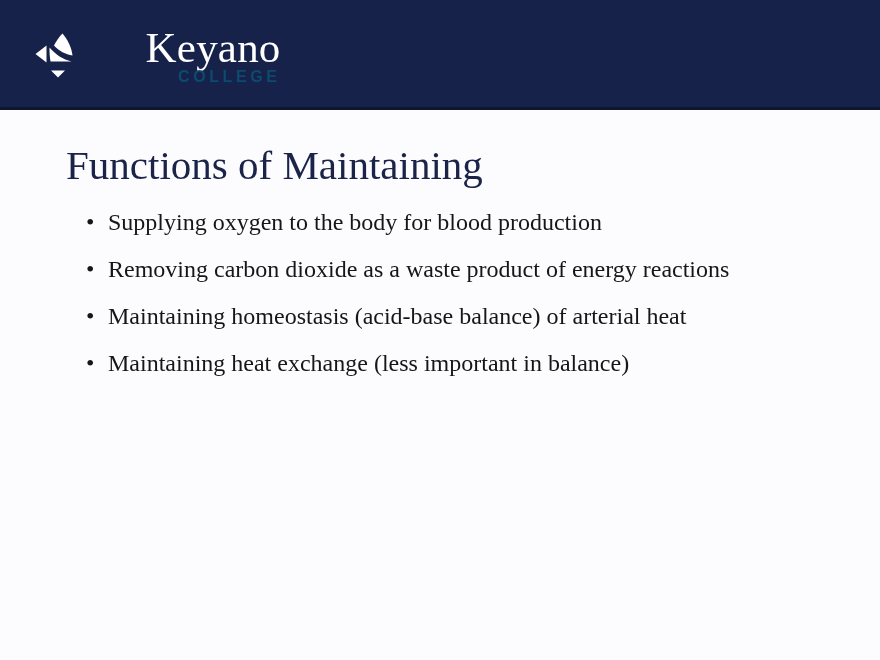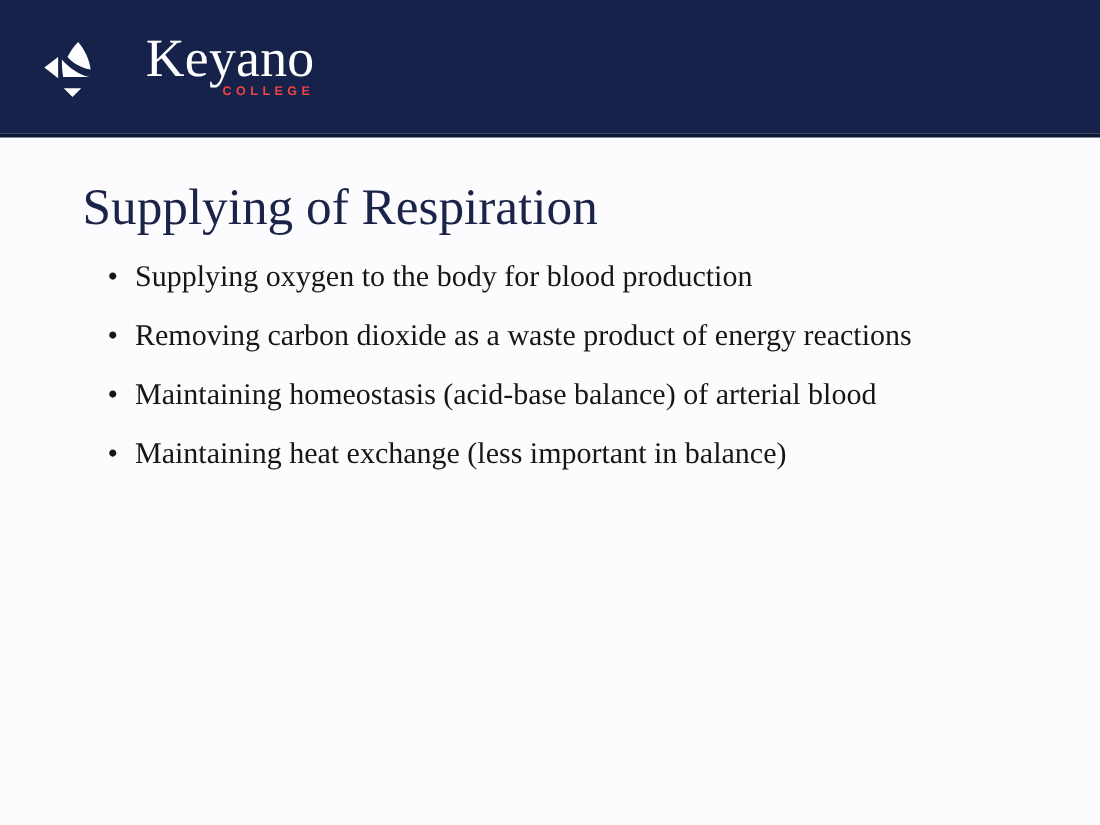--- a/index.html
+++ b/index.html
@@ -62,23 +62,23 @@
   }
   .logo-keyano {
     color: #ffffff;
     font-family: "Liberation Serif", "DejaVu Serif", serif;
     font-size: 43px;
     line-height: 44px;
     letter-spacing: 0.2px;
     white-space: nowrap;
   }
   .logo-college {
-    color: #ef4444;
+    color: #0c4a6e;
     font-family: "Liberation Sans", "DejaVu Sans", sans-serif;
-    font-size: 10px;
+    font-size: 16px;
     font-weight: bold;
     letter-spacing: 3.6px;
     margin-top: -2px;
     margin-left: 88px;
     white-space: nowrap;
   }
 
   
   .content {
     position: absolute;
@@ -154,34 +154,34 @@
       </svg>
     </span>
     <span class="logo-words">
       <span class="logo-keyano">Keyano</span>
       <span class="logo-college">COLLEGE</span>
     </span>
   </div>
 
   <div class="content">
 
-    <div class="slide-title">Supplying of Respiration</div>
+    <div class="slide-title">Functions of Maintaining</div>
 
     <ul class="bullet-list">
       <li class="bullet-item">
         <span class="bullet-dot">•</span>
         <span class="bullet-text">Supplying oxygen to the body for blood production</span>
       </li>
       <li class="bullet-item">
         <span class="bullet-dot">•</span>
         <span class="bullet-text">Removing carbon dioxide as a waste product of energy reactions</span>
       </li>
       <li class="bullet-item">
         <span class="bullet-dot">•</span>
-        <span class="bullet-text">Maintaining homeostasis (acid-base balance) of arterial blood</span>
+        <span class="bullet-text">Maintaining homeostasis (acid-base balance) of arterial heat</span>
       </li>
       <li class="bullet-item">
         <span class="bullet-dot">•</span>
         <span class="bullet-text">Maintaining heat exchange (less important in balance)</span>
       </li>
     </ul>
 
   </div>
 </div>
 

